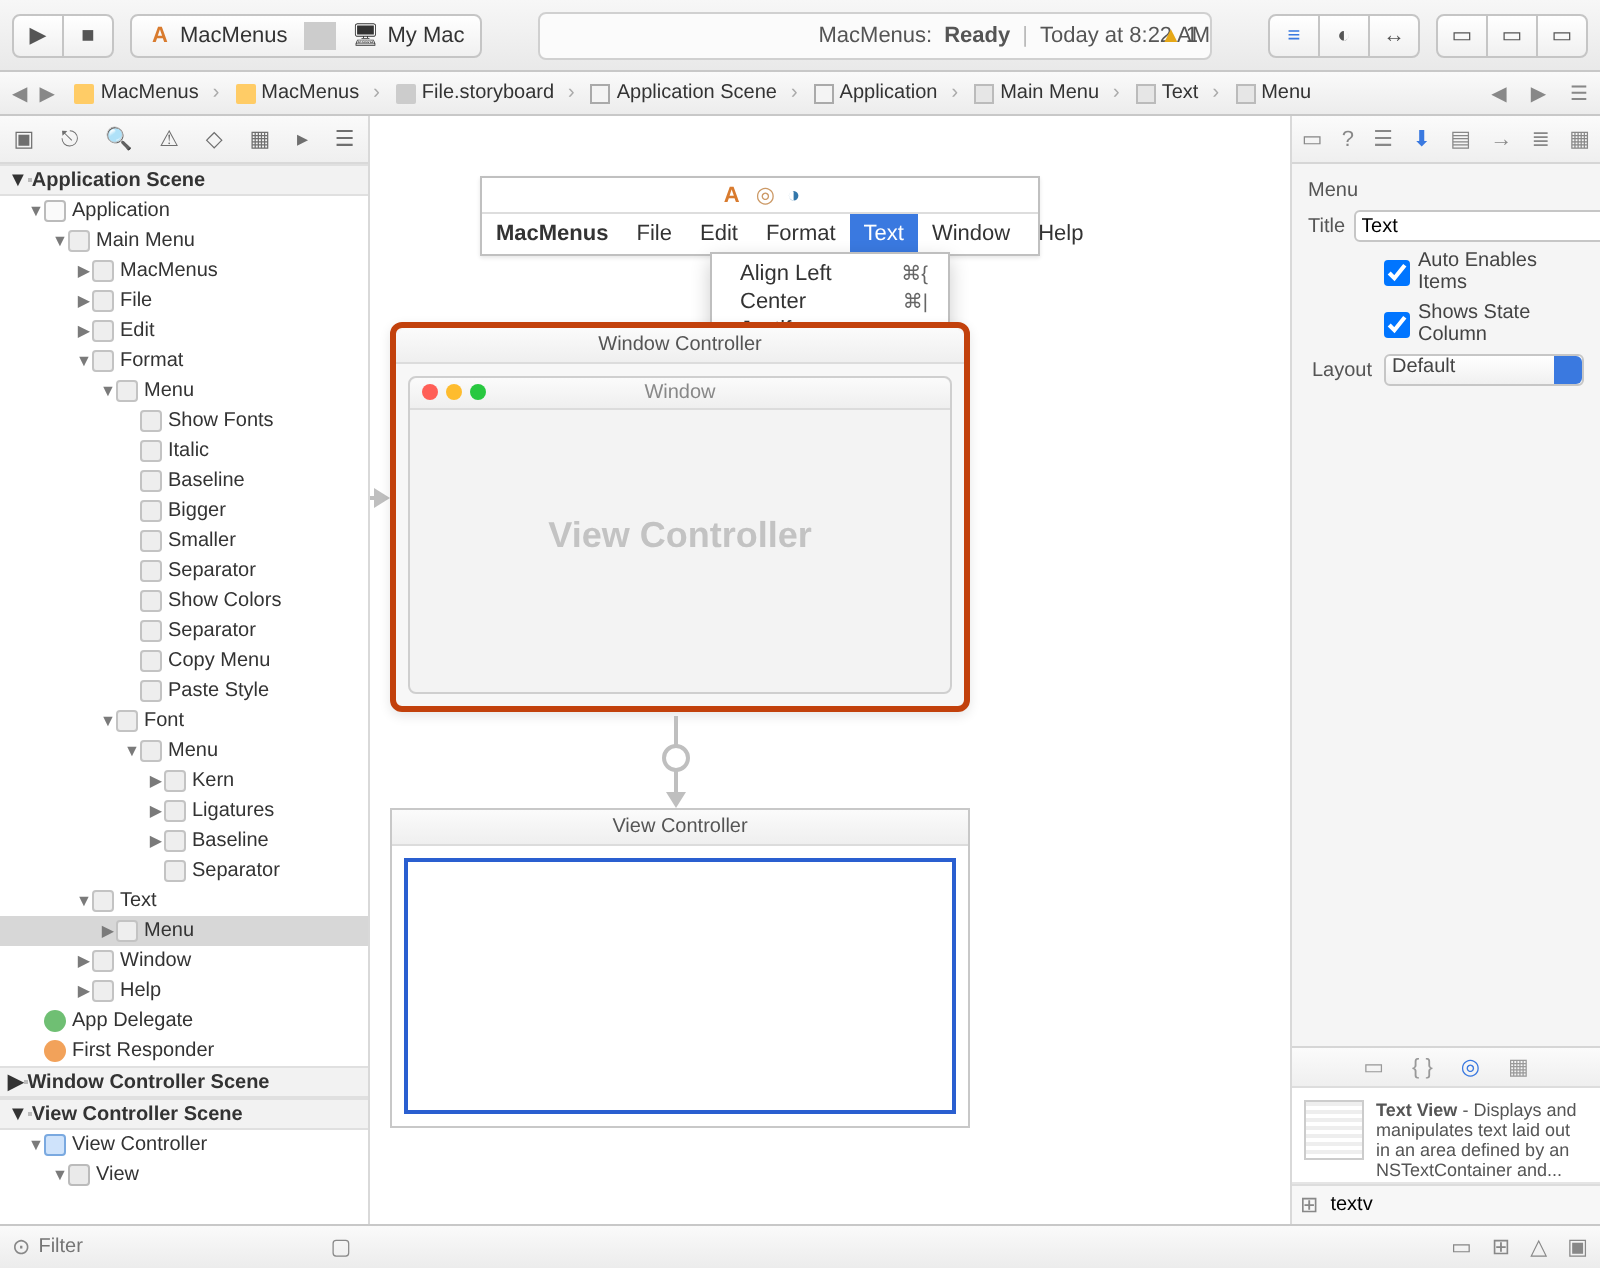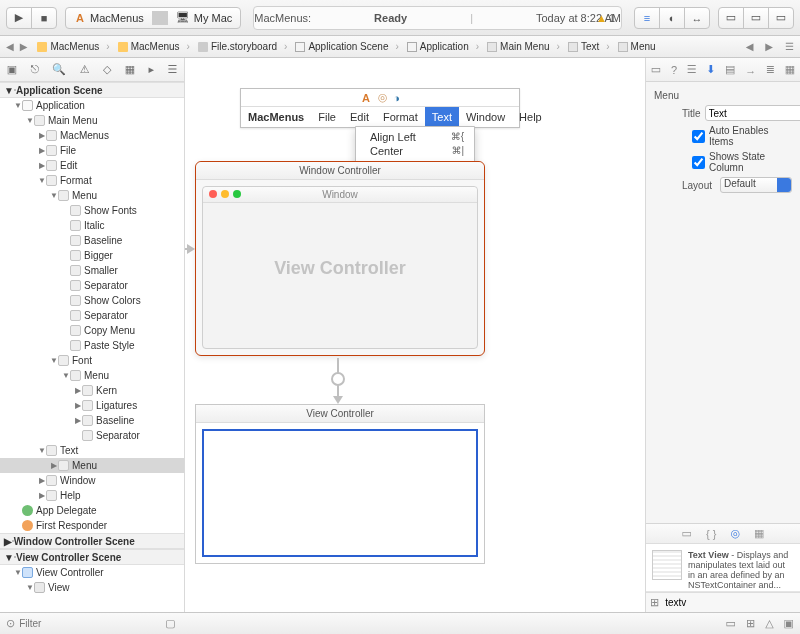--- a/index.html
+++ b/index.html
@@ -8,21 +8,21 @@
 
 .toolbar { height: 36px; background: linear-gradient(#f7f7f7,#e9e9e9); border-bottom: 1px solid #c8c8c8; display: flex; align-items: center; padding: 0 6px; gap: 4px; }
 .tb-btn { width: 26px; height: 22px; border: 1px solid #c5c5c5; border-radius: 4px; background: linear-gradient(#fff,#f0f0f0); display:flex; align-items:center; justify-content:center; color:#555; font-size:11px; }
 .tb-group { display:flex; gap:0; }
 .tb-group .tb-btn { border-radius:0; margin-left:-1px; }
 .tb-group .tb-btn:first-child { border-radius:4px 0 0 4px; margin-left:0; }
 .tb-group .tb-btn:last-child { border-radius:0 4px 4px 0; }
 .scheme { display:flex; align-items:center; height:22px; border:1px solid #c5c5c5; border-radius:4px; background:linear-gradient(#fff,#f0f0f0); margin-left:4px; }
 .scheme > span { padding: 0 8px; display:flex; align-items:center; gap:4px; }
 .scheme .div { width:1px; height:14px; background:#ccc; }
-.status { flex:1; margin:0 8px; height:24px; border:1px solid #d0d0d0; border-radius:4px; background:#fbfbfb; display:flex; align-items:center; justify-content:space-between; gap:6px; color:#555; position:relative; }
+.status { flex:1; margin:0 24px; height:24px; border:1px solid #d0d0d0; border-radius:4px; background:#fbfbfb; display:flex; align-items:center; justify-content:flex-end; gap:6px; color:#555; position:relative; }
 .status .warn { position:absolute; right:6px; display:flex; align-items:center; gap:2px; }
 .orange-a { width:12px; height:12px; display:inline-block; text-align:center; font-weight:bold; color:#d97b2e; }
 
 
 .jumpbar { height: 22px; background: linear-gradient(#fafafa,#ececec); border-bottom:1px solid #c8c8c8; display:flex; align-items:center; padding:0 4px; gap:4px; }
 .jumpbar .nav { display:flex; gap:2px; }
 .jumpbar .nav span { color:#888; font-size:10px; padding:0 2px; }
 .jump-seg { display:flex; flex:1; align-items:center; overflow:hidden; }
 .jump-item { display:flex; align-items:center; gap:3px; padding:0 4px; color:#333; font-size:10px; white-space:nowrap; }
 .jump-item::after { content:"›"; color:#aaa; margin-left:4px; }
@@ -60,21 +60,21 @@
 .menubar { height:20px; display:flex; align-items:stretch; font-size:11px; }
 .menubar .mi { padding:0 7px; display:flex; align-items:center; }
 .menubar .mi.bold { font-weight:600; }
 .menubar .mi.active { background:#3a79e0; color:#fff; }
 .dropdown { position:absolute; left:170px; top:68px; width:120px; background:#fff; border:1px solid #bfbfbf; border-radius:0 0 4px 4px; box-shadow:0 4px 10px rgba(0,0,0,0.2); padding:3px 0; font-size:11px; }
 .dd-item { display:flex; justify-content:space-between; padding:1px 10px 1px 14px; }
 .dd-item .k { color:#666; font-size:10px; }
 .dd-sep { height:1px; background:#ddd; margin:3px 0; }
 .dd-item.sub::after { content:"▶"; font-size:8px; color:#555; }
 
-.wc-box { position:absolute; left:10px; top:103px; width:290px; height:195px; border:1px solid #c2410c; border-radius:6px; background:#f7f7f7; box-shadow:0 2px 6px rgba(0,0,0,0.1); }
+.wc-box { position:absolute; left:10px; top:103px; width:290px; height:195px; border:3px solid #c2410c; border-radius:6px; background:#f7f7f7; box-shadow:0 2px 6px rgba(0,0,0,0.1); }
 .wc-title { height:18px; text-align:center; font-size:10px; color:#555; border-bottom:1px solid #dcdcdc; line-height:18px; background:linear-gradient(#fbfbfb,#efefef); border-radius:6px 6px 0 0; }
 .wc-inner { margin:6px; border:1px solid #cfcfcf; border-radius:4px; height:calc(100% - 30px); background:#f3f3f3; position:relative; }
 .wc-innertitle { height:16px; text-align:center; font-size:10px; color:#888; border-bottom:1px solid #dcdcdc; line-height:16px; background:linear-gradient(#fbfbfb,#efefef); border-radius:4px 4px 0 0; position:relative; }
 .traffic { position:absolute; left:6px; top:3px; display:flex; gap:4px; }
 .traffic span { width:8px; height:8px; border-radius:50%; display:inline-block; }
 .tr-r { background:#ff5f57; } .tr-y { background:#febc2e; } .tr-g { background:#28c840; }
 .vc-label { position:absolute; left:0; right:0; top:50%; transform:translateY(-50%); text-align:center; font-size:18px; font-weight:600; color:#c3c3c3; }
 
 .arrow-in { position:absolute; left:-38px; top:180px; width:40px; height:2px; }
 .arrow-in::before { content:""; position:absolute; left:0; top:0; width:30px; height:2px; background:#bfbfbf; }
@@ -88,21 +88,21 @@
 .vc-box { position:absolute; left:10px; top:346px; width:290px; height:160px; border:1px solid #c8c8c8; background:#fff; }
 .vc-box .vc-bar { height:18px; text-align:center; font-size:10px; color:#555; border-bottom:1px solid #dcdcdc; line-height:18px; background:linear-gradient(#fbfbfb,#efefef); }
 .vc-box .sel-rect { position:absolute; left:6px; top:24px; right:6px; bottom:6px; border:2px solid #2a5fd0; }
 
 
 .insp-tabs { height:24px; border-bottom:1px solid #d6d6d6; display:flex; align-items:center; justify-content:space-around; background:linear-gradient(#fbfbfb,#efefef); }
 .insp-tabs span { font-size:11px; color:#888; }
 .insp-tabs span.act { color:#3a79e0; }
 .insp-body { padding:6px 8px; font-size:10px; color:#444; }
 .insp-row { display:flex; align-items:center; margin-bottom:4px; gap:4px; }
-.insp-row label { width:34px; text-align:left; color:#555;margin-left:28px; }
+.insp-row label { width:34px; text-align:center; color:#555; }
 .insp-row input[type=text] { flex:1; height:16px; font-size:10px; padding:0 3px; border:1px solid #c6c6c6; border-radius:3px; background:#fff; }
 .insp-row input[type=checkbox] { margin-left:38px; }
 .insp-sel { flex:1; height:16px; border:1px solid #c6c6c6; border-radius:3px; background:linear-gradient(#fff,#f0f0f0); font-size:10px; padding:0 3px; position:relative; }
 .insp-sel::after { content:""; position:absolute; right:0; top:0; width:14px; height:100%; background:#3a79e0; border-radius:0 3px 3px 0; }
 .insp-head { font-size:10px; color:#555; margin:2px 0 4px; }
 
 .lib { border-top:1px solid #d6d6d6; margin-top:auto; }
 .lib-tabs { height:20px; display:flex; align-items:center; justify-content:center; gap:14px; background:linear-gradient(#fbfbfb,#efefef); border-bottom:1px solid #ddd; }
 .lib-tabs span { font-size:11px; color:#999; }
 .lib-tabs span.act { color:#3a79e0; }

